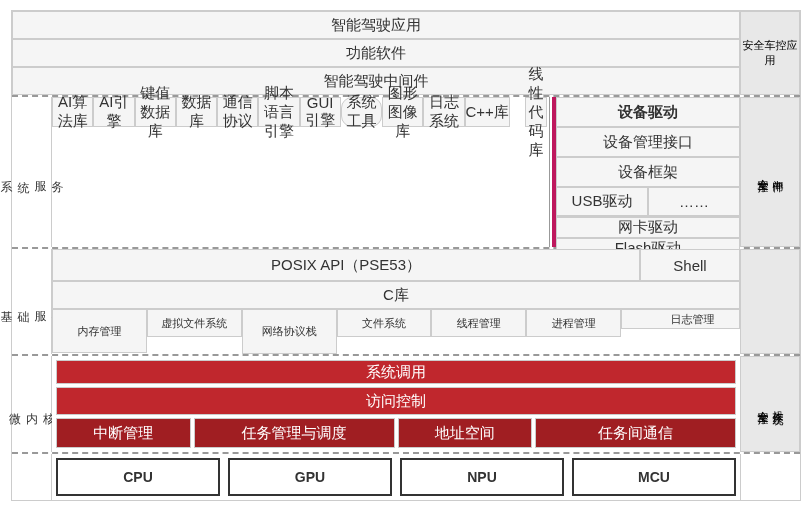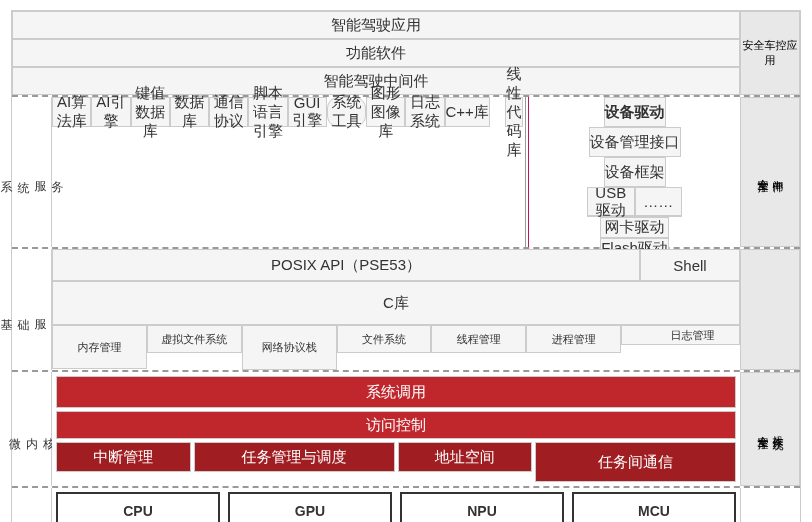--- a/index.html
+++ b/index.html
@@ -222,21 +222,21 @@
             <div class="cell" style="flex:1; height:30px; border-top:1px solid #ccc;">日志系统</div>
           </div>
           <div class="row" style="flex:1;gap:15px;">
             <div class="cell" style="flex:1; height:30px; border-right:1px solid #ccc; border-top:1px solid #ccc;">C++库</div>
             <div class="cell" style="flex:1; height:30px; border-top:1px solid #ccc;">线性代码库</div>
           </div>
         </div>
 
         <div style="width:1px; background:#999; margin:0 2px;"></div>
 
-        <div style="width:212px; display:flex; flex-direction:column; border-left:1px solid #be185d;align-items:center;">
+        <div style="width:188px; display:flex; flex-direction:column; border-left:4px solid #be185d;">
           <div class="cell bold" style="height:30px; font-weight:bold; border-bottom:1px solid #ccc;">设备驱动</div>
           <div class="cell" style="height:30px; border-bottom:1px solid #ccc;">设备管理接口</div>
           <div class="cell" style="height:30px; border-bottom:1px solid #ccc;">设备框架</div>
           <div class="row" style="height:30px; border-bottom:1px solid #ccc;">
             <div class="cell" style="flex:1; border-right:1px solid #ccc;">USB驱动</div>
             <div class="cell" style="flex:1;">……</div>
           </div>
           <div class="row" style="height:30px;flex-direction:column;">
             <div class="cell" style="flex:1; border-right:1px solid #ccc;">网卡驱动</div>
             <div class="cell" style="flex:1;">Flash驱动</div>
@@ -249,49 +249,49 @@
 
   <div class="basic-section">
     <div class="basic-label">基<br>础<br>服<br>务</div>
     <div class="basic-main">
 
       <div class="row">
         <div class="cell" style="flex:1; height:32px; border-bottom:1px solid #ccc; border-right:1px solid #ccc;">POSIX API（PSE53）</div>
         <div class="cell" style="width:100px; height:32px; border-bottom:1px solid #ccc;">Shell</div>
       </div>
 
-      <div class="cell" style="height:44px; border-bottom:1px solid #ccc;">C库</div>
+      <div class="cell" style="height:28px; border-bottom:1px solid #ccc;">C库</div>
 
       <div class="row">
         <div class="cell small" style="flex:1; height:44px; border-right:1px solid #ccc;">内存管理</div>
         <div class="cell small" style="flex:1; height:28px; border-right:1px solid #ccc;">虚拟文件系统</div>
         <div class="cell small" style="flex:1; height:45px; border-right:1px solid #ccc;">网络协议栈</div>
         <div class="cell small" style="flex:1; height:28px; border-right:1px solid #ccc;">文件系统</div>
         <div class="cell small" style="flex:1; height:28px; border-right:1px solid #ccc;">线程管理</div>
         <div class="cell small" style="flex:1; height:28px; border-right:1px solid #ccc;">进程管理</div>
         <div class="cell small" style="flex:1; height:20px;padding-left:24px;">日志管理</div>
       </div>
     </div>
 
     <div style="width:60px; background:#e8e8e8; border:1px solid #ccc; display:flex; align-items:center; justify-content:center;"></div>
   </div>
 
   <div class="kernel-section">
     <div class="kernel-label">微<br>内<br>核</div>
     <div class="kernel-main">
 
-      <div class="cell red" style="height:32px; margin-bottom:3px; border-radius:0;">系统调用</div>
+      <div class="cell red" style="height:24px; margin-bottom:3px; border-radius:0;">系统调用</div>
 
       <div class="cell red" style="height:28px; margin-bottom:3px;">访问控制</div>
 
       <div class="row">
         <div class="cell dark-red" style="flex:1; height:30px; margin-right:3px;">中断管理</div>
         <div class="cell dark-red" style="flex:1.5; height:30px; margin-right:3px;">任务管理与调度</div>
         <div class="cell dark-red" style="flex:1; height:30px; margin-right:3px;">地址空间</div>
-        <div class="cell dark-red" style="flex:1.5; height:40px;">任务间通信</div>
+        <div class="cell dark-red" style="flex:1.5; height:30px;">任务间通信</div>
       </div>
     </div>
     <div class="kernel-right">安全车控<br>操作系统</div>
   </div>
 
   <div class="bottom-section">
     <div style="width:40px; background:#fff; border-right:1px solid #ccc;"></div>
     <div class="cell" style="flex:1; height:38px; border:2px solid #333; font-size:14px; font-weight:bold; margin:4px; background:#fff;">CPU</div>
     <div class="cell" style="flex:1; height:38px; border:2px solid #333; font-size:14px; font-weight:bold; margin:4px; background:#fff;">GPU</div>
     <div class="cell" style="flex:1; height:38px; border:2px solid #333; font-size:14px; font-weight:bold; margin:4px; background:#fff;">NPU</div>

